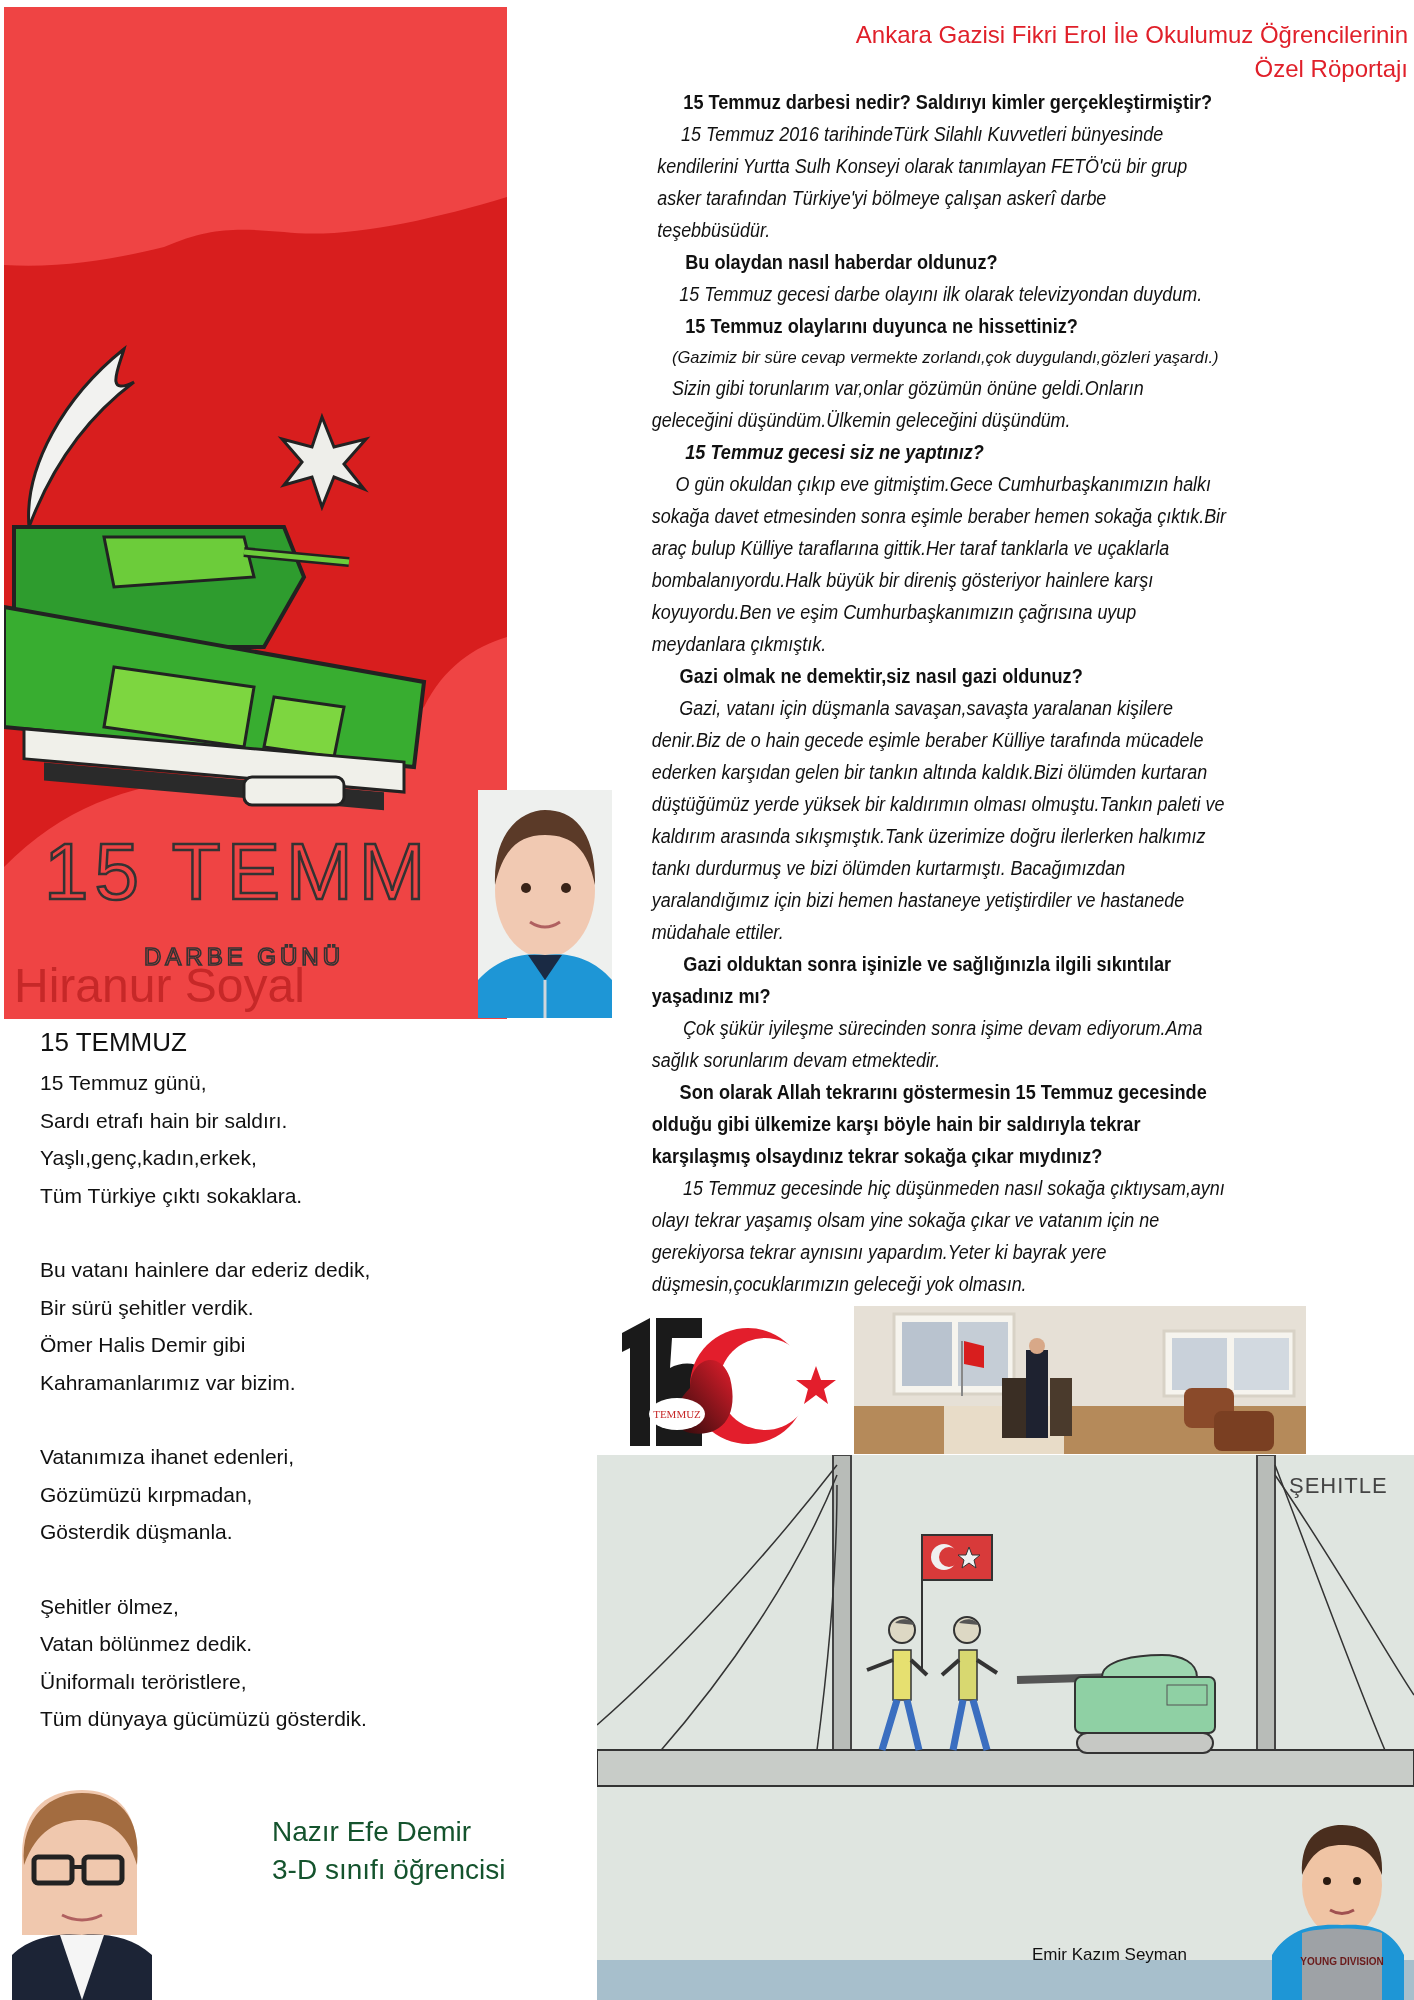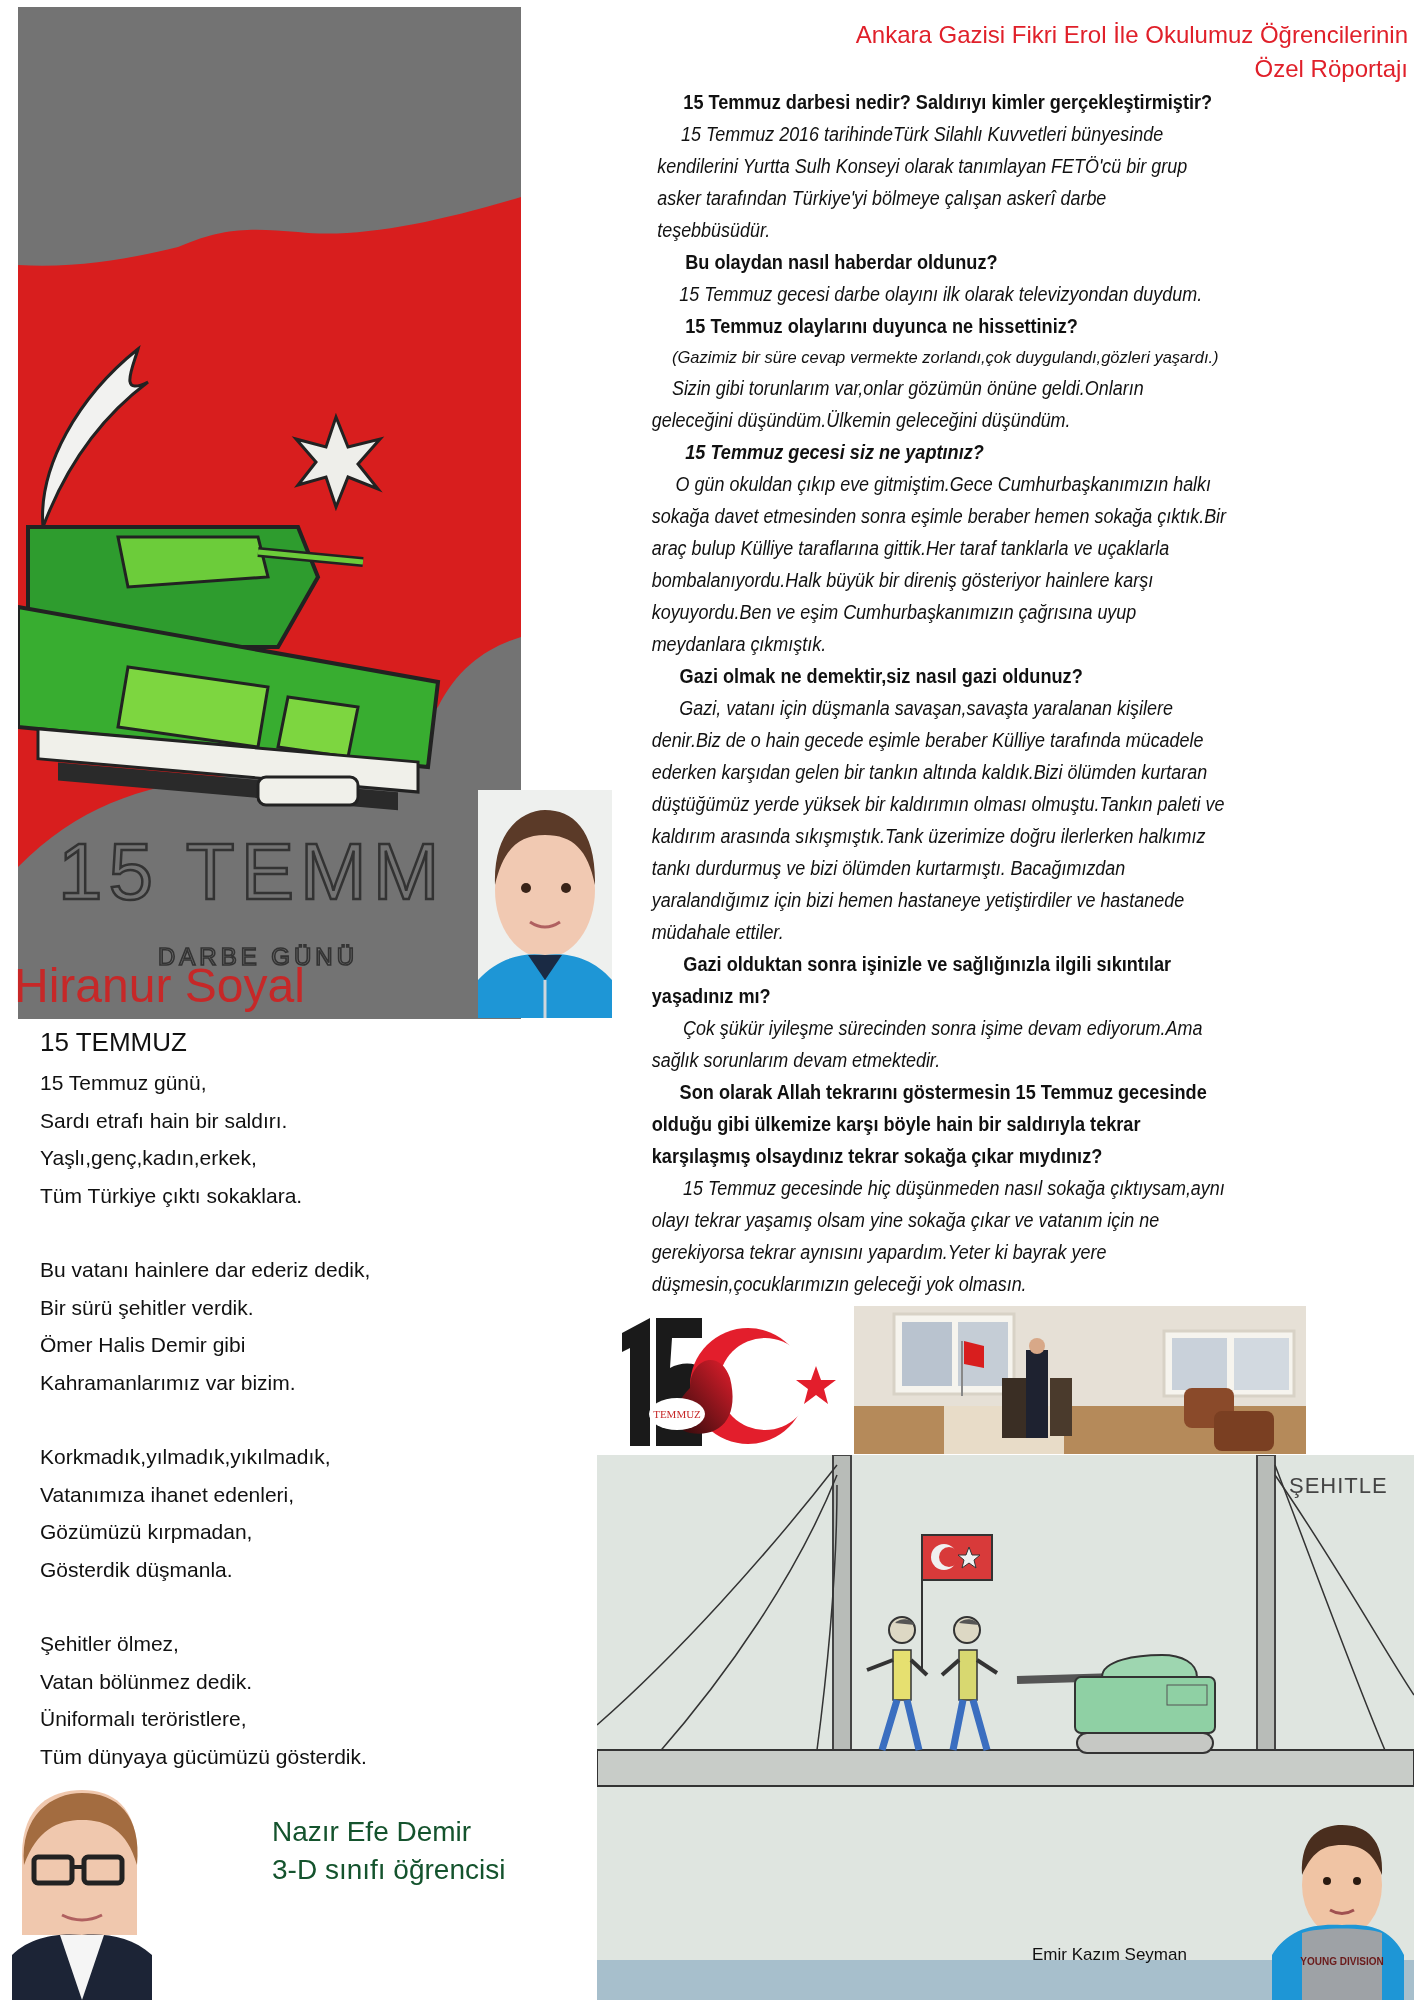--- a/index.html
+++ b/index.html
@@ -1,20 +1,20 @@
 <!DOCTYPE html>
 <html><head>
 <meta charset="utf-8">
 <style>
   html, body { margin: 0; padding: 0; }
   body { width: 1414px; height: 2000px; background: #ffffff; position: relative; overflow: hidden; font-family: "Liberation Sans", sans-serif; color: #111; }
   .abs { position: absolute; }
 
   
-  #drawing-top { left: 18px; top: 7px; width: 503px; height: 1012px; background: #737373; overflow: hidden; }
+  #drawing-top { left: 4px; top: 7px; width: 503px; height: 1012px; background: #ef4444; overflow: hidden; }
   #drawing-top svg { position: absolute; left: 0; top: 0; }
   .student-name-red { left: 14px; top: 962px; font-size: 48px; color: #c62828; line-height: 1; }
 
   #girl-photo { left: 478px; top: 790px; width: 134px; height: 228px; overflow: hidden; background: #eef0ee; }
 
   
   #interview { left: 648px; top: 18px; width: 760px; }
   .title { color: #e0202a; font-size: 24px; text-align: right; line-height: 34px; margin: 0; }
   .q { font-weight: bold; font-size: 19.5px; line-height: 32px; margin: 0; transform: scaleX(0.93); transform-origin: left; white-space: nowrap; }
   .a { font-style: italic; font-size: 19.5px; line-height: 32px; margin: 0; transform: scaleX(0.92); transform-origin: left; white-space: nowrap; }
@@ -141,21 +141,20 @@
     <p class="poem-line">Yaşlı,genç,kadın,erkek,</p>
     <p class="poem-line">Tüm Türkiye çıktı sokaklara.</p>
   </div>
   <div class="stanza">
     <p class="poem-line">Bu vatanı hainlere dar ederiz dedik,</p>
     <p class="poem-line">Bir sürü şehitler verdik.</p>
     <p class="poem-line">Ömer Halis Demir gibi</p>
     <p class="poem-line">Kahramanlarımız var bizim.</p>
   </div>
   <div class="stanza">
-    <p class="poem-line">Korkmadık,yılmadık,yıkılmadık,</p>
     <p class="poem-line">Vatanımıza ihanet edenleri,</p>
     <p class="poem-line">Gözümüzü kırpmadan,</p>
     <p class="poem-line">Gösterdik düşmanla.</p>
   </div>
   <div class="stanza">
     <p class="poem-line">Şehitler ölmez,</p>
     <p class="poem-line">Vatan bölünmez dedik.</p>
     <p class="poem-line">Üniformalı teröristlere,</p>
     <p class="poem-line">Tüm dünyaya gücümüzü gösterdik.</p>
   </div>

